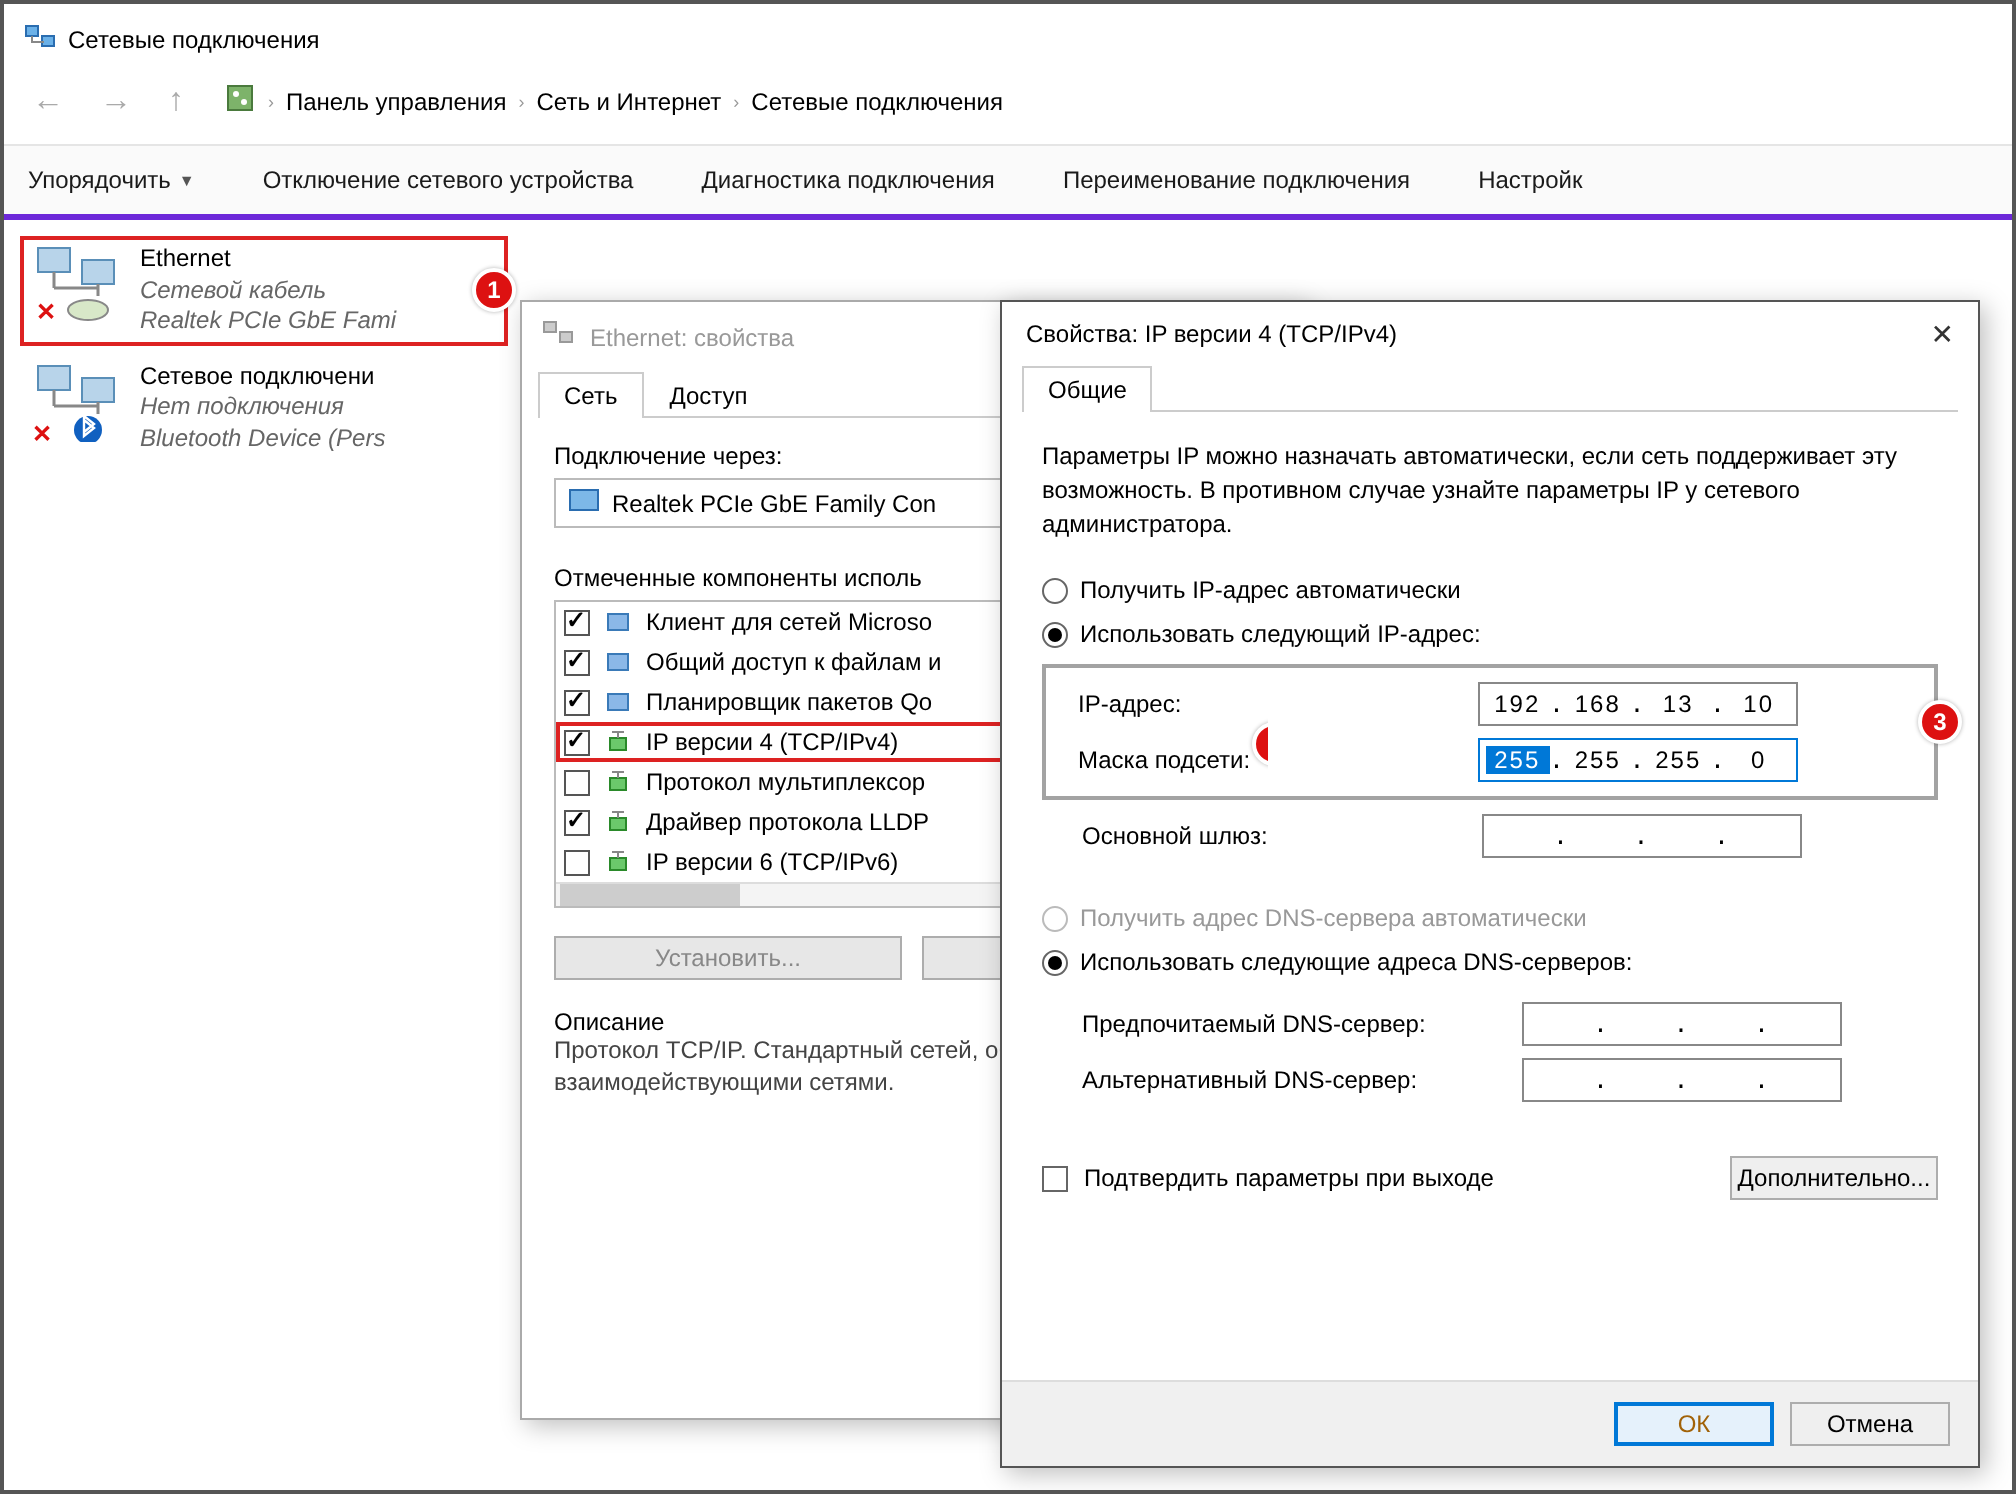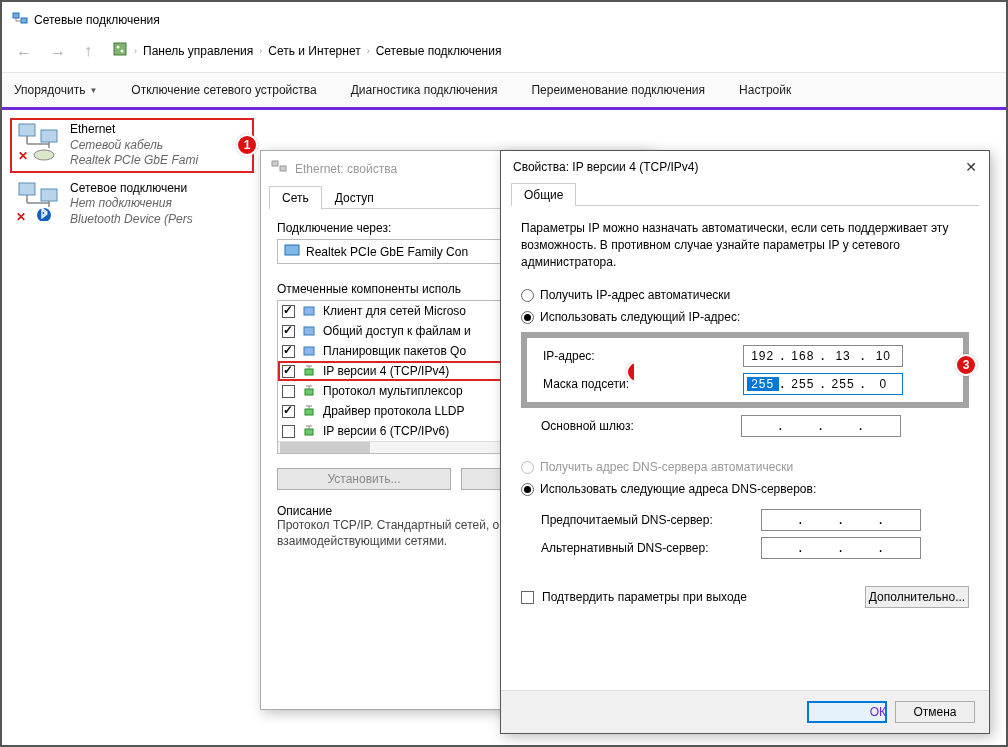--- a/index.html
+++ b/index.html
@@ -39,38 +39,38 @@
 .dlg-body { padding: 12px 16px; }
 .field-box { border: 1px solid #bbb; padding: 4px 6px; display: flex; align-items: center; gap: 6px; margin-top: 4px; background: #fff; }
 .components-box { border: 1px solid #bbb; background: #fff; margin-top: 4px; max-height: 160px; overflow: hidden; }
 .comp-row { display: flex; align-items: center; gap: 6px; padding: 2px 4px; white-space: nowrap; }
 .comp-row.hl { border: 2px solid #d22; padding: 0 2px; position: relative; }
 .comp-scroll { height: 12px; background: #f4f4f4; border-top: 1px solid #ddd; display: flex; }
 .comp-scroll .thumb { width: 90px; height: 100%; background: #cdcdcd; margin-left: 2px; }
 .btn-row { display: flex; gap: 10px; margin-top: 14px; justify-content: center; }
 .win-btn { border: 1px solid #adadad; background: #e7e7e7; color: #888; padding: 3px 0; text-align: center; flex: 1; }
 .win-btn.enabled { color: #000; background: #efefef; }
-.win-btn.default { border: 1px solid #0078d7; box-shadow: inset 0 0 0 1px #0078d7; color: #6d28d9; background: #e5f1fb; text-align: right; }
+.win-btn.default { border: 1px solid #0078d7; box-shadow: inset 0 0 0 1px #0078d7; color: #a16207; background: #e5f1fb; }
 .desc-group { margin-top: 14px; }
 .desc-text { color: #444; line-height: 1.3; }
 
 
 .dlg-ipv4 { position: absolute; left: 498px; top: 148px; width: 490px; height: 584px; border: 1px solid #555; background: #fff; box-shadow: 3px 3px 12px rgba(0,0,0,.25); }
 .ipv4-title { display: flex; align-items: center; justify-content: space-between; padding: 8px 12px; }
 .close-x { font-size: 14px; color: #333; font-weight: 300; }
 .ipv4-tabs { display: flex; border-bottom: 1px solid #ccc; margin: 0 10px; }
 .ipv4-body { padding: 14px 20px; }
 .info-text { line-height: 1.4; color: #000; margin-bottom: 14px; }
 .radio-row { display: flex; align-items: center; gap: 6px; padding: 4px 0; }
 .radio-row.disabled { color: #999; }
 .radio-dot { width: 13px; height: 13px; border: 1px solid #666; border-radius: 50%; display: flex; align-items: center; justify-content: center; flex-shrink: 0; }
 .radio-row.disabled .radio-dot { border-color: #bbb; }
 .radio-dot .inner { width: 7px; height: 7px; background: #000; border-radius: 50%; }
 .ip-fields { padding: 6px 0 6px 20px; }
-.ip-fields.boxed { border: 6px solid #a3a3a3; padding: 4px 4px 4px 16px; margin: 4px 0; position: relative; }
+.ip-fields.boxed { border: 2px solid #a3a3a3; padding: 4px 4px 4px 16px; margin: 4px 0; position: relative; }
 .ip-row { display: flex; align-items: center; padding: 3px 0; gap: 10px; }
 .ip-label { width: 190px; }
 .ip-input { width: 160px; border: 1px solid #888; background: #fff; height: 22px; display: flex; align-items: center; justify-content: center; font-family: monospace; letter-spacing: 1px; }
 .ip-input.focus { border: 1px solid #0078d7; }
 .ip-oct { width: 32px; text-align: center; }
 .ip-oct.sel { background: #0078d7; color: #fff; }
 .checkbox-row { display: flex; align-items: center; gap: 8px; margin-top: 18px; }
 .cb { width: 13px; height: 13px; border: 1px solid #666; }
 .dlg-footer { display: flex; justify-content: flex-end; gap: 8px; padding: 10px 14px; border-top: 1px solid #ddd; margin-top: 12px; background: #f0f0f0; position: absolute; bottom: 0; left: 0; right: 0; }
 .dlg-footer .win-btn { flex: 0 0 auto; width: 80px; }

